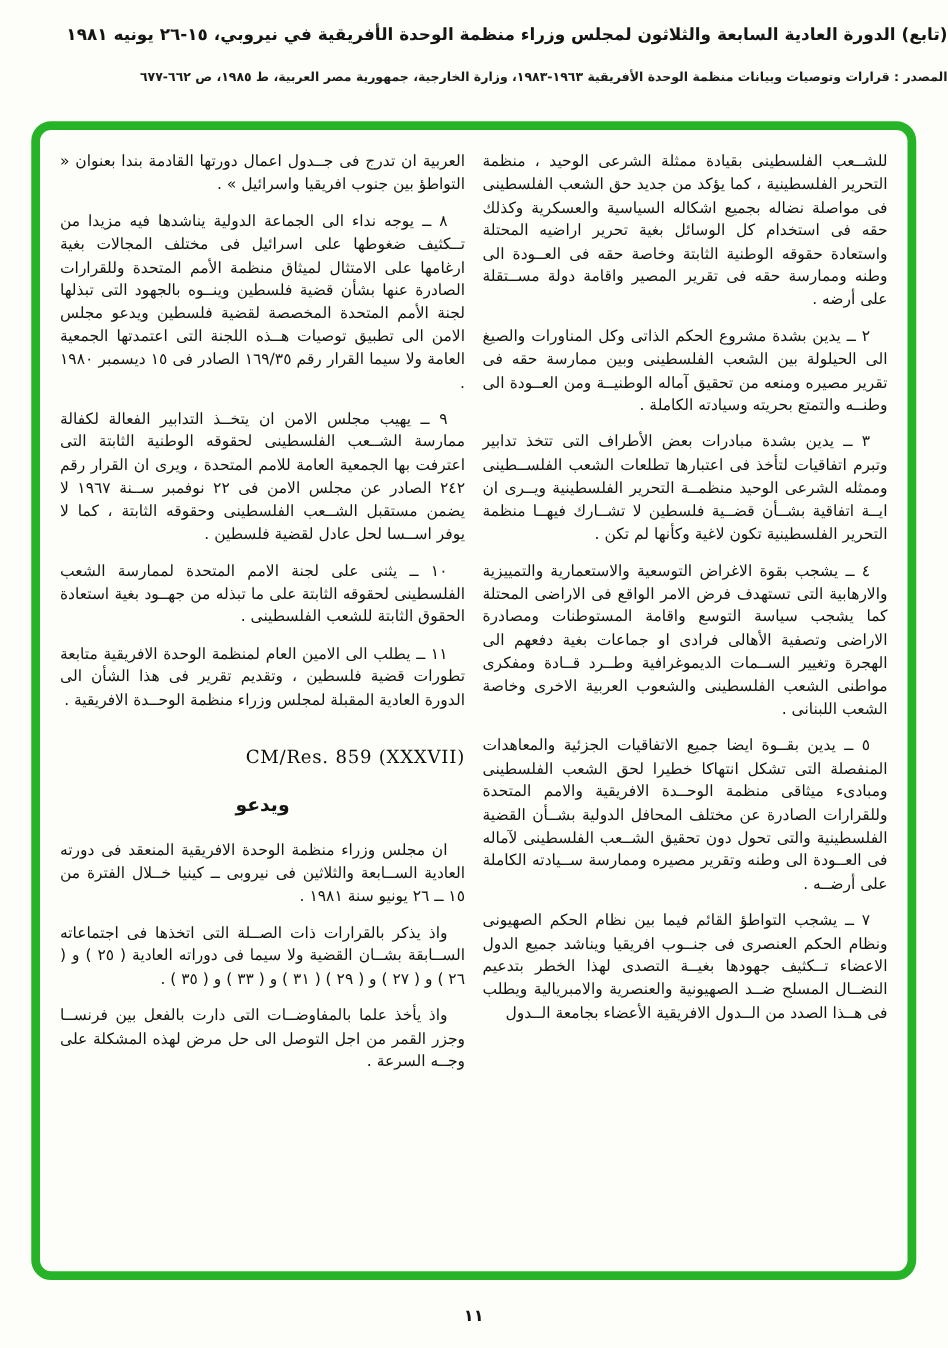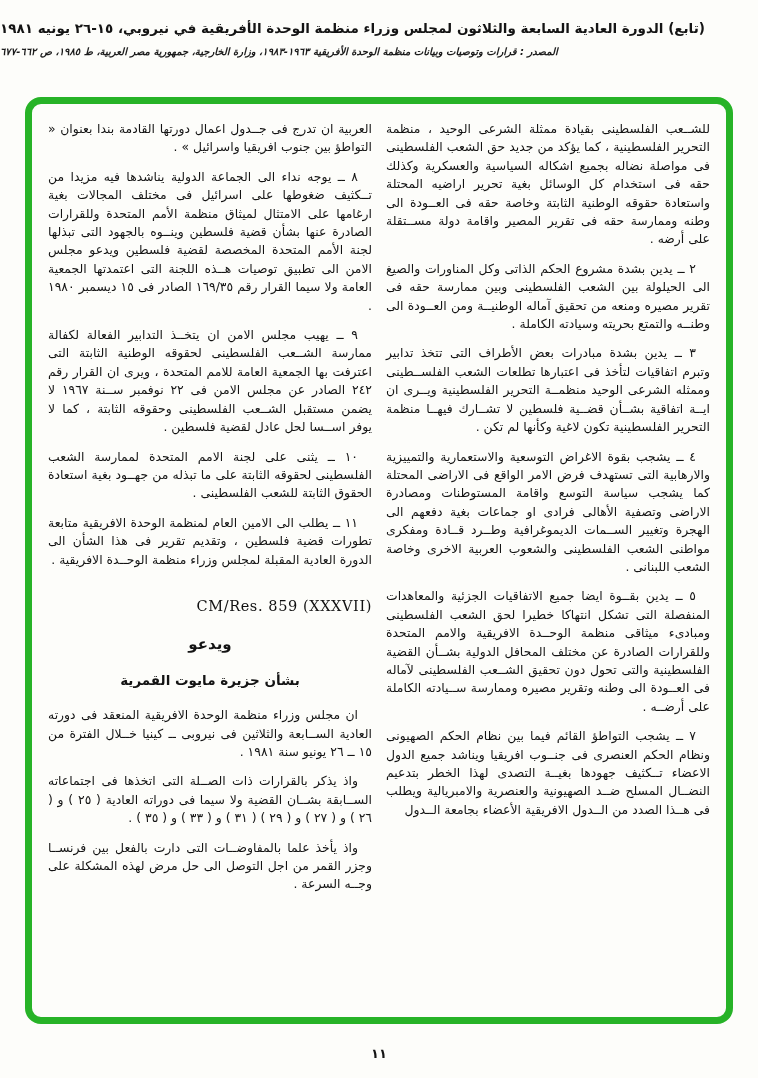--- a/index.html
+++ b/index.html
@@ -6,34 +6,33 @@
   body {
     width: 758px; height: 1078px;
     background: #fdfdfa;
     font-family: "DejaVu Sans", sans-serif;
     color: #141414;
     position: relative;
     overflow: hidden;
   }
   .header {
     direction: rtl;
-    text-align: left;
+    text-align: right;
     padding-top: 20px;
   }
   .header .title {
     font-size: 13.5px;
     font-weight: bold;
     letter-spacing: 0.2px;
   }
   .header .source {
     font-size: 10px;
     font-weight: bold;
-    margin-top: 10px;
+    margin-top: 21px;
     color: #1b1b1b;
-    font-style: italic;
   }
   .green-box {
     position: absolute;
     left: 25px; top: 97px;
     width: 708px; height: 927px;
     box-sizing: border-box;
     border: 7px solid #27b327; 
     border-radius: 16px;
     background: #fdfdfa;
     padding: 14px 16px 10px 16px;
@@ -108,21 +107,20 @@
     <div class="col">
       <p class="cont">العربية ان تدرج فى جــدول اعمال دورتها القادمة بندا بعنوان « التواطؤ بين جنوب افريقيا واسرائيل » .</p>
       <p class="num">٨ ــ يوجه نداء الى الجماعة الدولية يناشدها فيه مزيدا من تــكثيف ضغوطها على اسرائيل فى مختلف المجالات بغية ارغامها على الامتثال لميثاق منظمة الأمم المتحدة وللقرارات الصادرة عنها بشأن قضية فلسطين وينــوه بالجهود التى تبذلها لجنة الأمم المتحدة المخصصة لقضية فلسطين ويدعو مجلس الامن الى تطبيق توصيات هــذه اللجنة التى اعتمدتها الجمعية العامة ولا سيما القرار رقم ١٦٩/٣٥ الصادر فى ١٥ ديسمبر ١٩٨٠ .</p>
       <p class="num">٩ ــ يهيب مجلس الامن ان يتخــذ التدابير الفعالة لكفالة ممارسة الشــعب الفلسطينى لحقوقه الوطنية الثابتة التى اعترفت بها الجمعية العامة للامم المتحدة ، ويرى ان القرار رقم ٢٤٢ الصادر عن مجلس الامن فى ٢٢ نوفمبر ســنة ١٩٦٧ لا يضمن مستقبل الشــعب الفلسطينى وحقوقه الثابتة ، كما لا يوفر اســسا لحل عادل لقضية فلسطين .</p>
       <p class="num">١٠ ــ يثنى على لجنة الامم المتحدة لممارسة الشعب الفلسطينى لحقوقه الثابتة على ما تبذله من جهــود بغية استعادة الحقوق الثابتة للشعب الفلسطينى .</p>
       <p class="num">١١ ــ يطلب الى الامين العام لمنظمة الوحدة الافريقية متابعة تطورات قضية فلسطين ، وتقديم تقرير فى هذا الشأن الى الدورة العادية المقبلة لمجلس وزراء منظمة الوحــدة الافريقية .</p>
 
       <div class="res-ref">CM/Res. 859 (XXXVII)</div>
 
       <div class="heading">ويدعو</div>
-      <div class="subheading">بشأن جزيرة مايوت القمرية</div>
 
       <p class="num">ان مجلس وزراء منظمة الوحدة الافريقية المنعقد فى دورته العادية الســابعة والثلاثين فى نيروبى ــ كينيا خــلال الفترة من ١٥ ــ ٢٦ يونيو سنة ١٩٨١ .</p>
       <p class="num">واذ يذكر بالقرارات ذات الصــلة التى اتخذها فى اجتماعاته الســابقة بشــان القضية ولا سيما فى دوراته العادية ( ٢٥ ) و ( ٢٦ ) و ( ٢٧ ) و ( ٢٩ ) ( ٣١ ) و ( ٣٣ ) و ( ٣٥ ) .</p>
       <p class="num">واذ يأخذ علما بالمفاوضــات التى دارت بالفعل بين فرنســا وجزر القمر من اجل التوصل الى حل مرض لهذه المشكلة على وجــه السرعة .</p>
     </div>
 
   </div>
 </div>
 
 <div class="page-number">١١</div>

